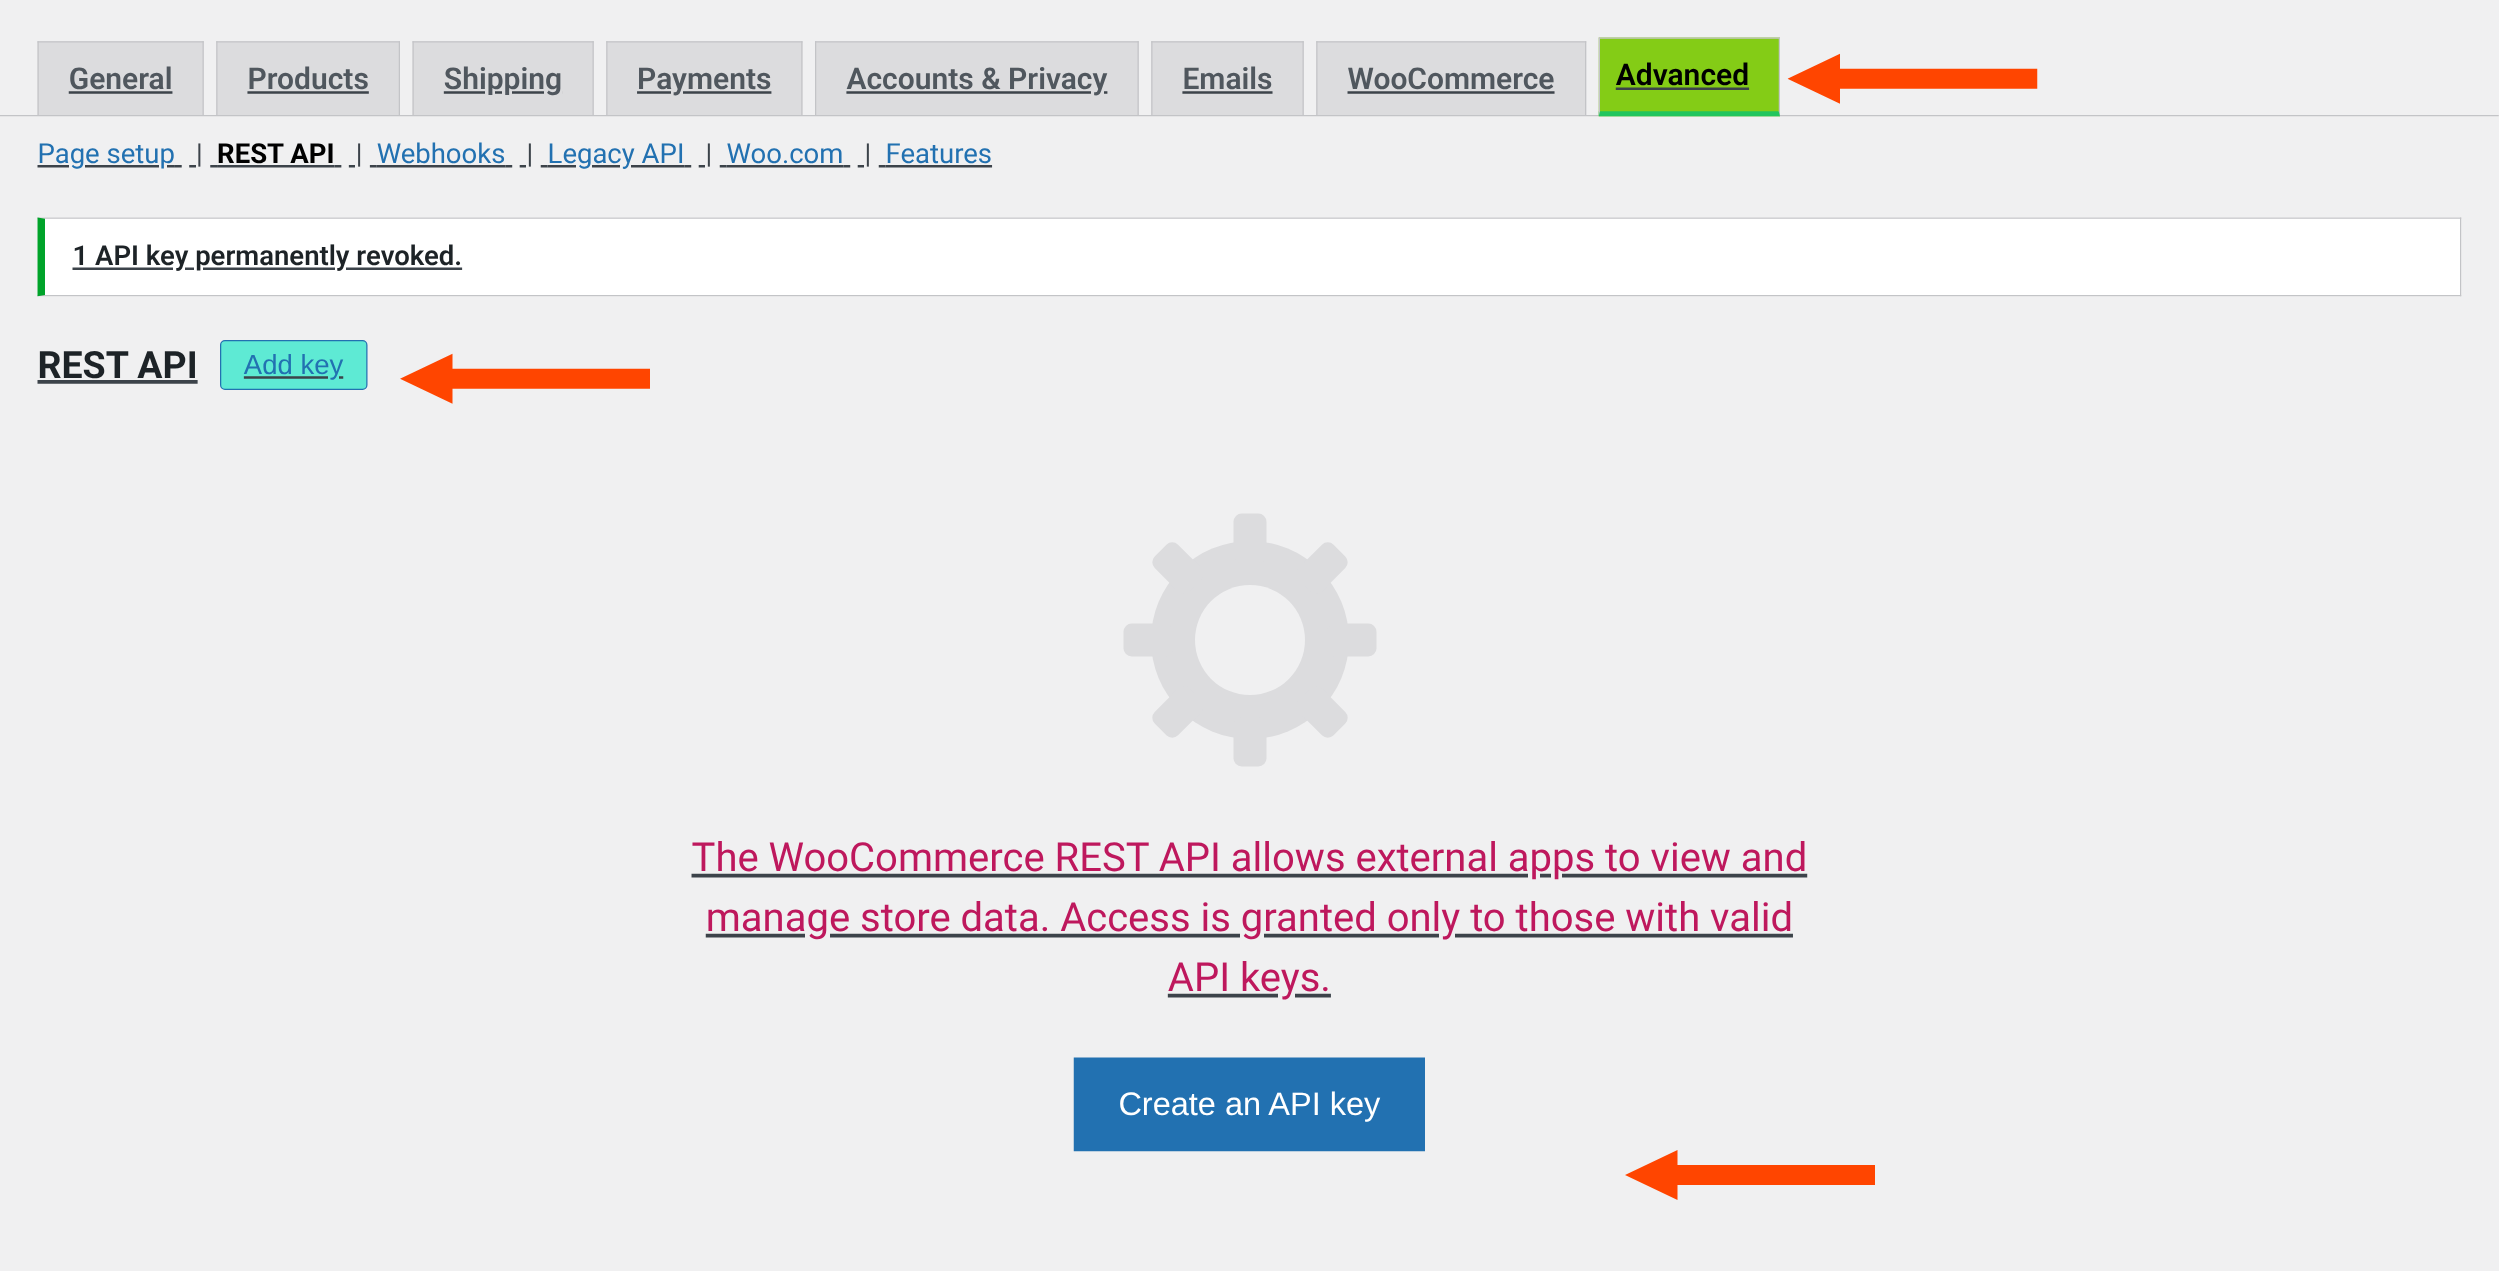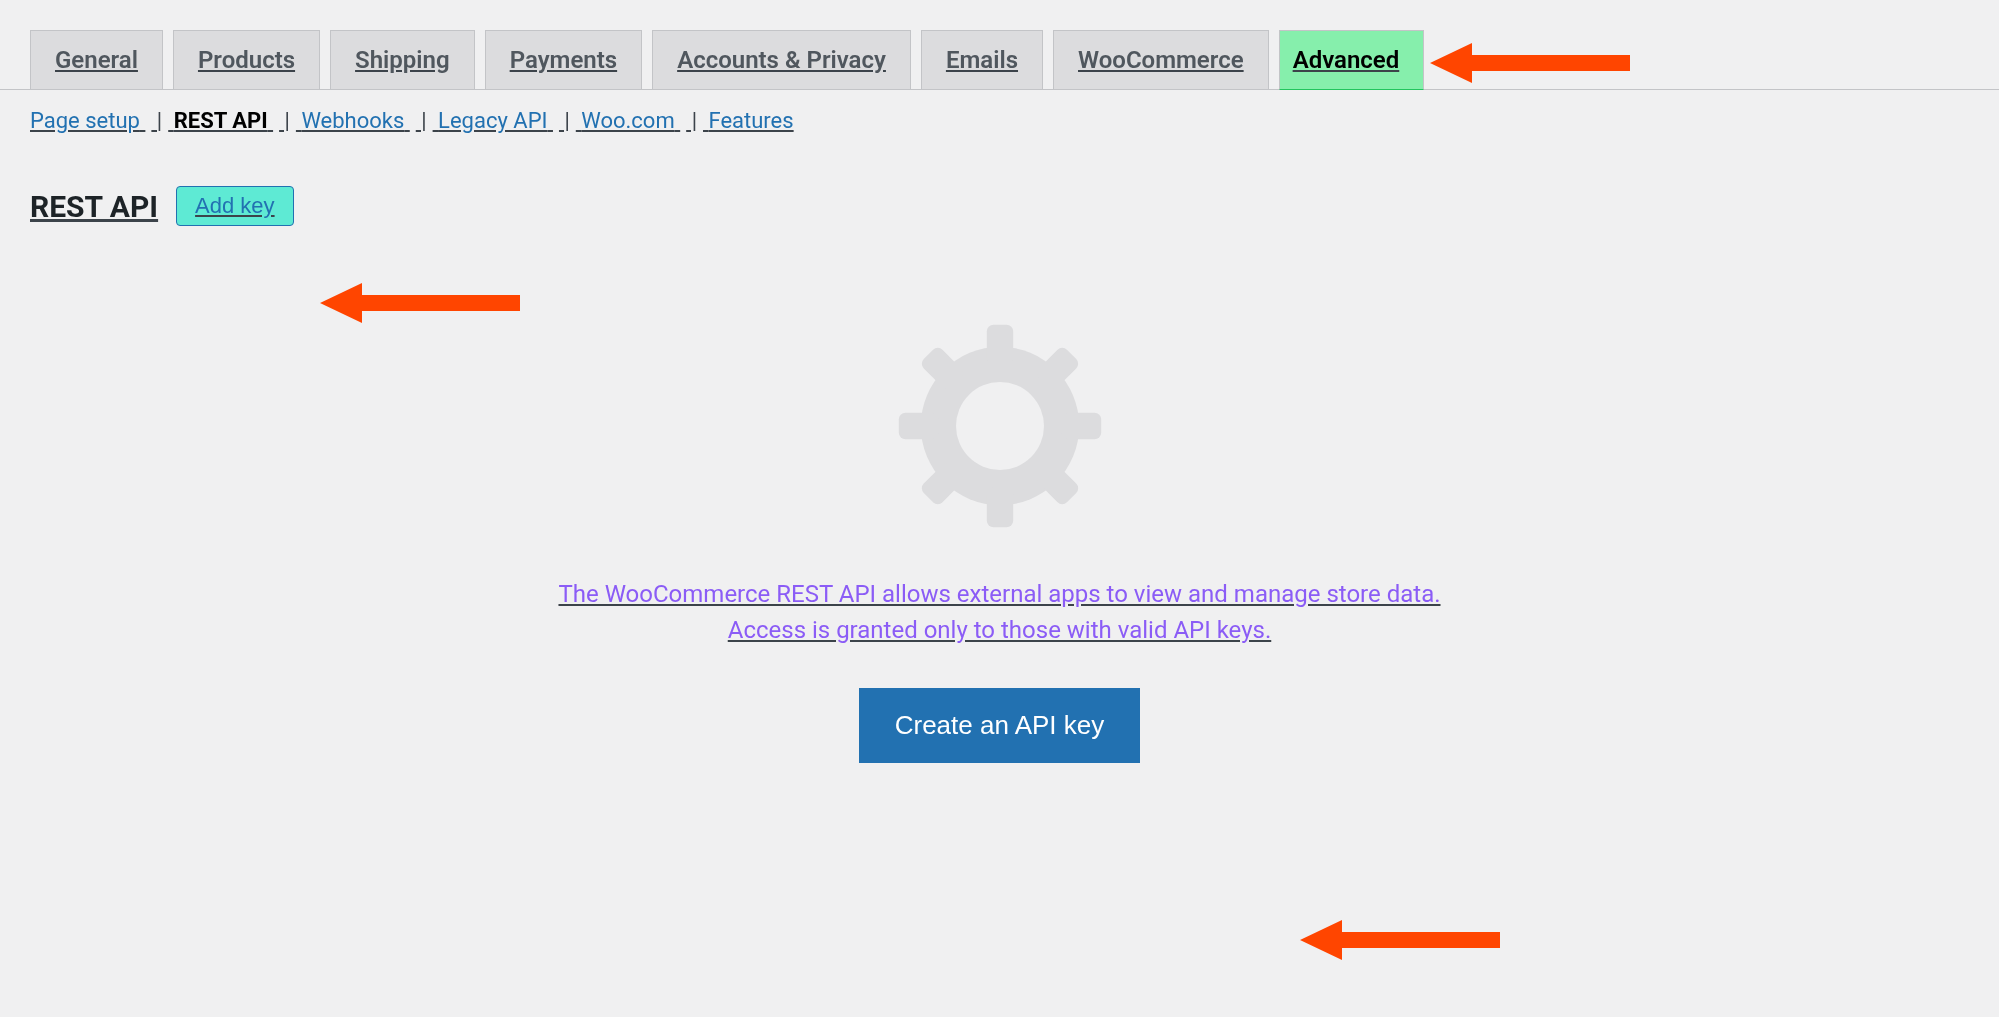--- a/index.html
+++ b/index.html
@@ -26,23 +26,23 @@
       border: 1px solid #c3c4c7;
       border-bottom: none;
       color: #50575e;
       font-size: 24px;
       font-weight: 600;
       padding: 15px 24px;
       margin-right: 10px;
       cursor: pointer;
     }
     .tab.active {
-      background: #86efac;
+      background: #84cc16;
       color: #000;
-      border-bottom: 1px solid #22c55e;
+      border-bottom: 4px solid #22c55e;
       margin-bottom: -1px;
       padding-left: 13px;
     }
     .subnav {
       padding: 18px 30px;
       font-size: 22px;
       color: #3c434a;
     }
     .subnav-link {
       color: #2271b1;
@@ -101,22 +101,22 @@
     .empty-state {
       margin-top: 90px;
       text-align: center;
     }
     .gear-wrap {
       display: flex;
       justify-content: center;
       margin-bottom: 40px;
     }
     .empty-text {
-      color: #8b5cf6;
-      font-size: 24px;
+      color: #be185d;
+      font-size: 32px;
       line-height: 1.5;
       max-width: 900px;
       margin: 0 auto 40px auto;
     }
     .create-btn {
       background: #2271b1;
       color: #fff;
       font-size: 26px;
       padding: 22px 36px;
       border: none;
@@ -146,20 +146,23 @@
     <span class="subnav-sep">&nbsp;|</span>
     <a class="subnav-link">Webhooks</a>
     <span class="subnav-sep">&nbsp;|</span>
     <a class="subnav-link">Legacy API</a>
     <span class="subnav-sep">&nbsp;|</span>
     <a class="subnav-link">Woo.com</a>
     <span class="subnav-sep">&nbsp;|</span>
     <a class="subnav-link">Features</a>
   </div>
 
+  <div class="notice">
+    <span>1 API key permanently revoked.</span>
+  </div>
 
   <div class="title-row">
     <h2 class="page-title">REST API</h2>
     <button class="add-key-btn">Add key</button>
   </div>
 
   <div class="empty-state">
     <div class="gear-wrap">
       <svg width="220" height="220" viewBox="0 0 100 100">
         <g fill="#dcdcde">

